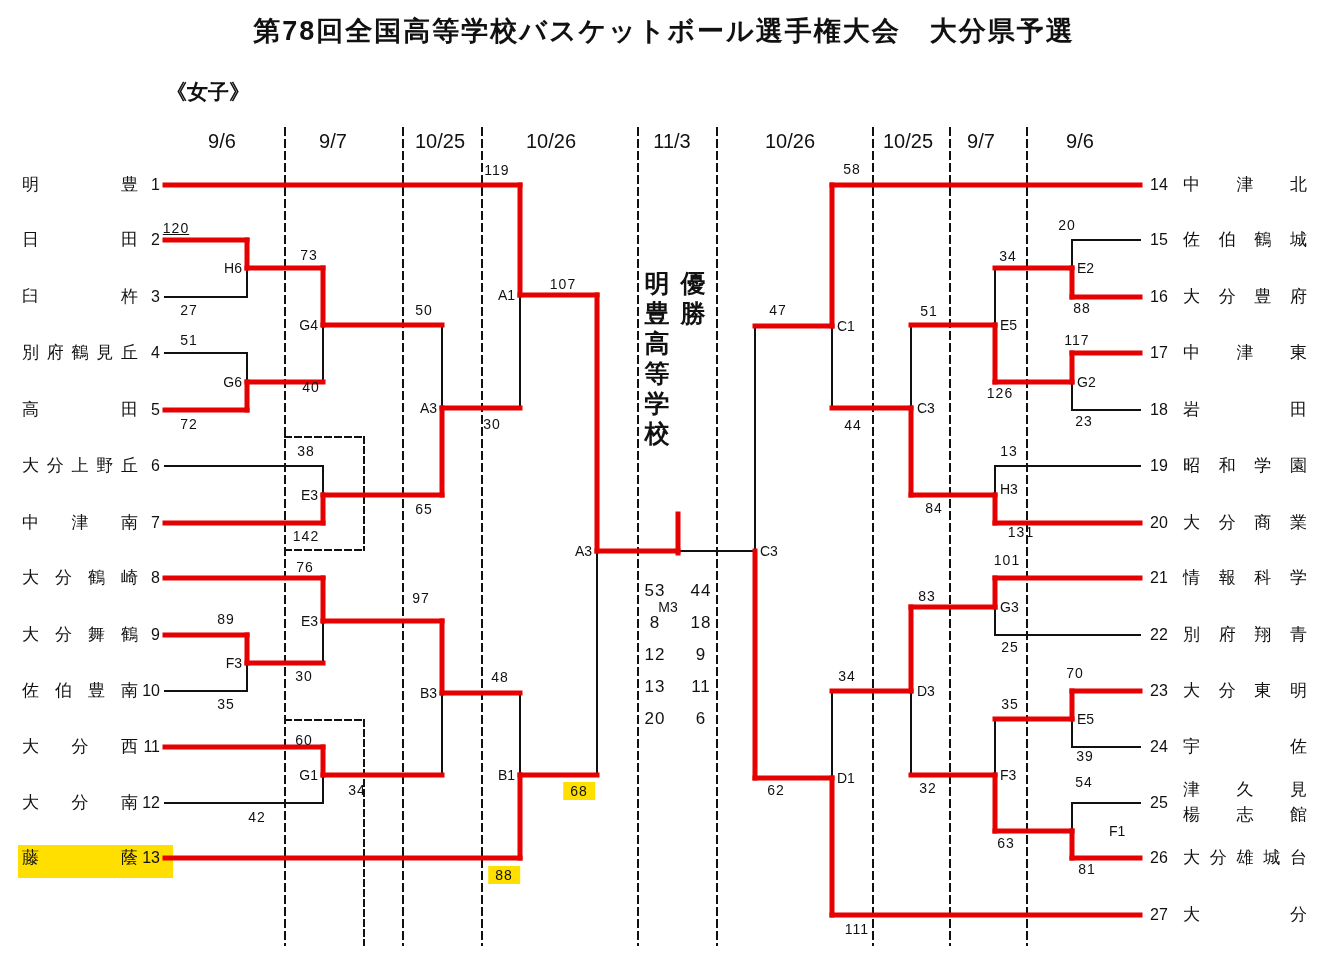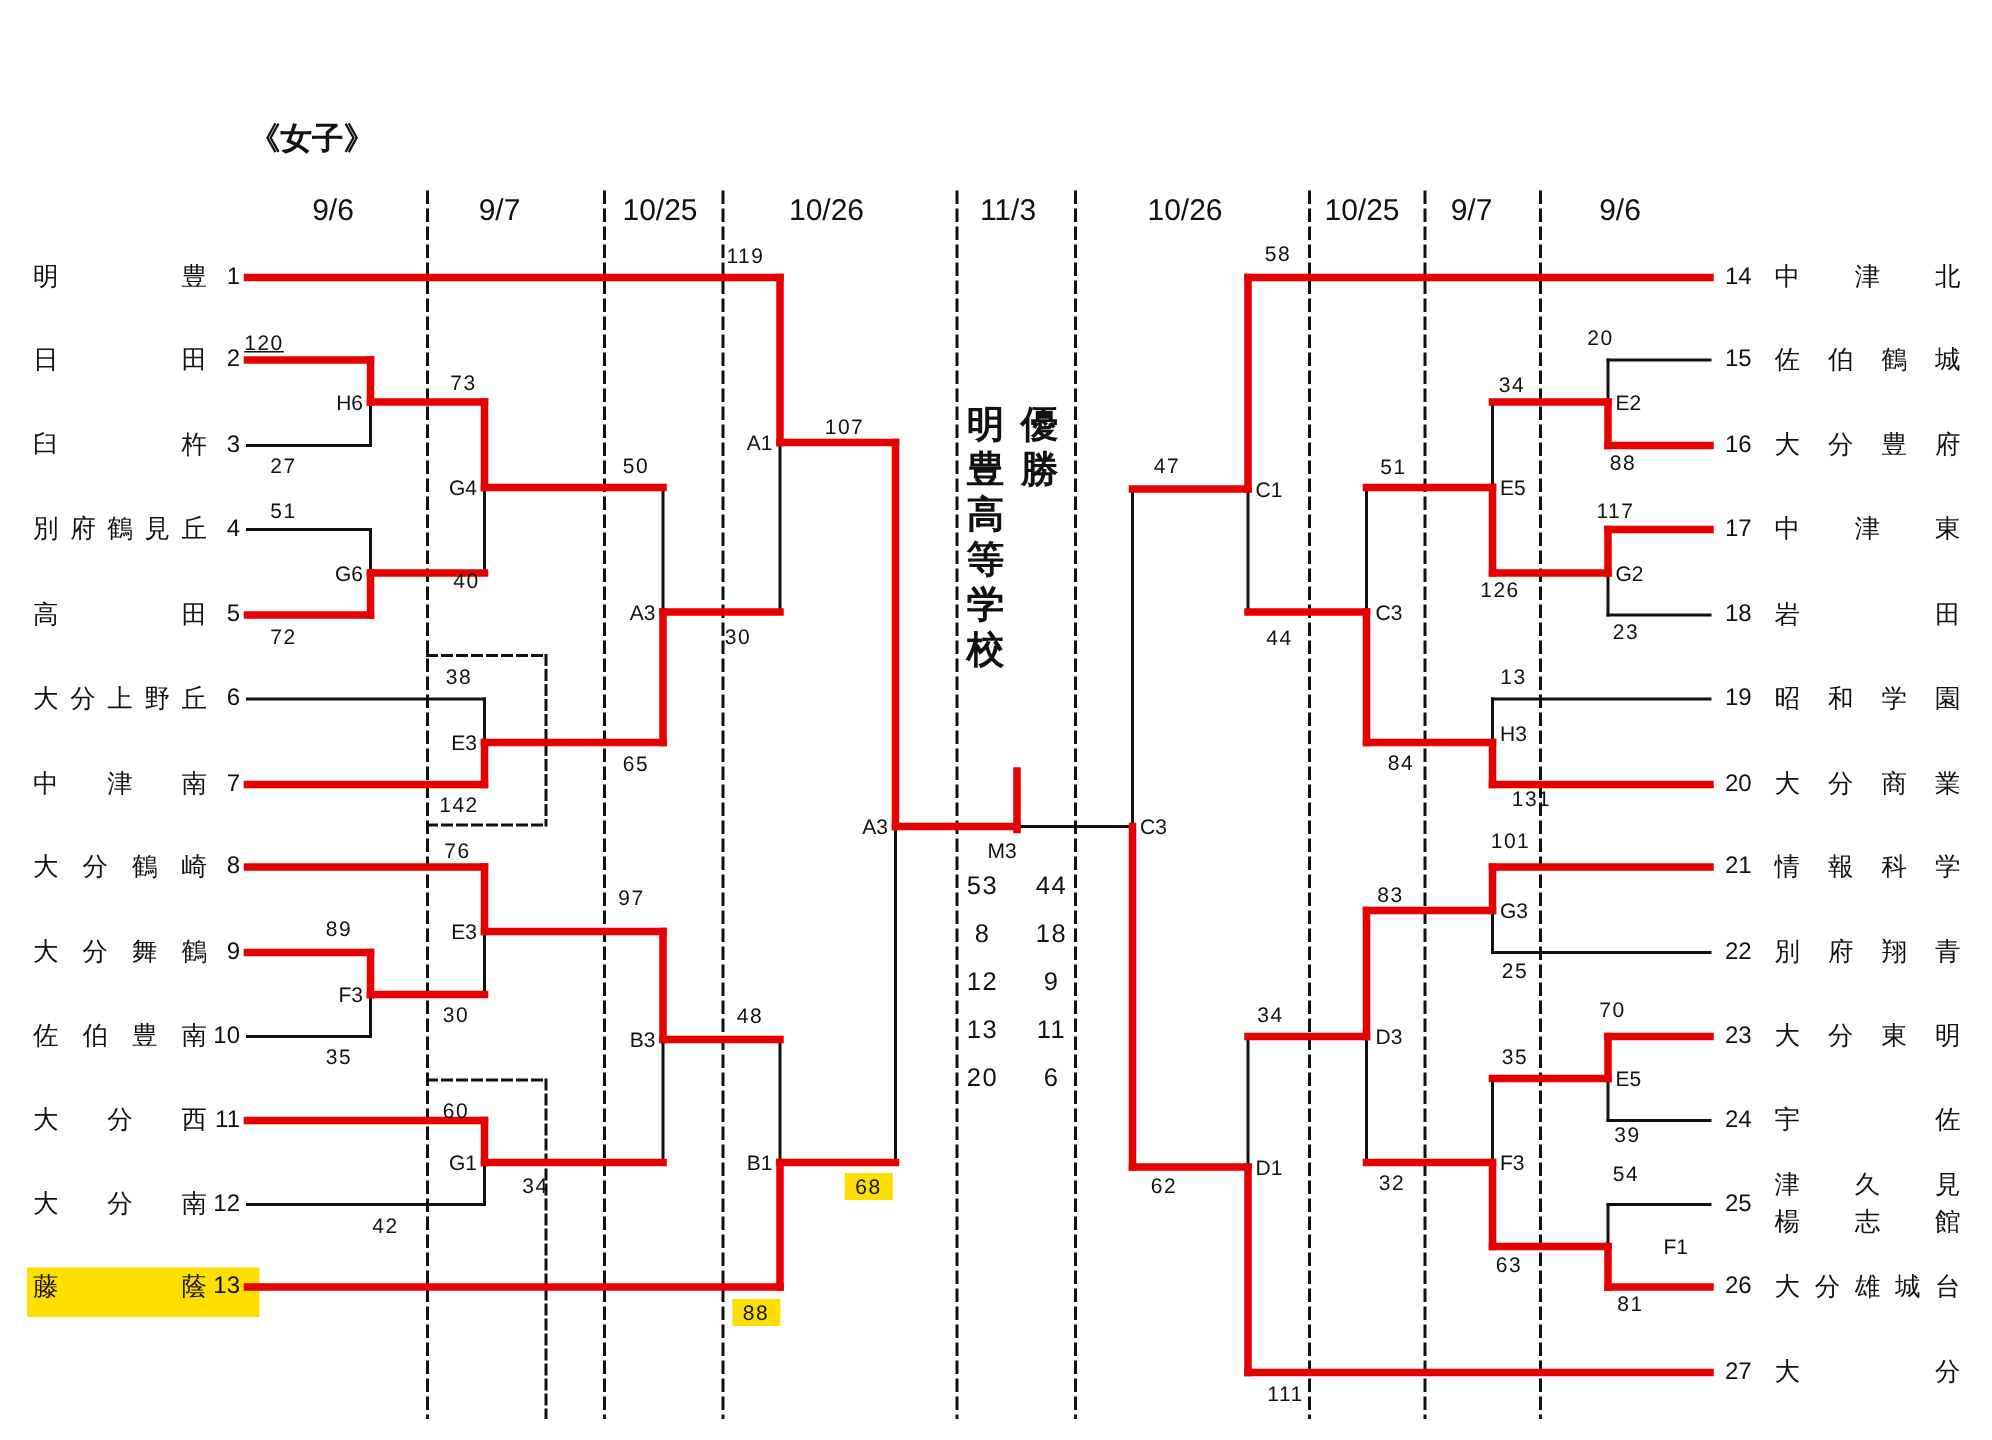--- a/index.html
+++ b/index.html
@@ -12,31 +12,32 @@
   #overlay{position:absolute;left:0;top:0;width:100%;height:100%;z-index:2;}
   .date{position:absolute;font-size:20px;font-weight:500;transform:translate(-50%,-50%);white-space:nowrap;}
   .tname{position:absolute;font-size:17px;height:22px;line-height:22px;font-weight:500;}
   .jname{display:flex;justify-content:space-between;}
   .seed{position:absolute;font-size:16px;height:22px;line-height:22px;font-weight:500;}
   .seed.r{text-align:right;}
   .score{position:absolute;font-size:14px;letter-spacing:1px;transform:translate(-50%,-50%);white-space:nowrap;z-index:2;}
   .score.hl{background:#ffdf00;padding:1px 7px;}
   .code{position:absolute;font-size:14px;font-weight:500;white-space:nowrap;transform:translateY(-50%);}
   .code.r{transform:translate(-100%,-50%);}
-  .code.c{transform:translate(-50%,-50%);}
+  .code.c{transform:translate(-50%,-50%);margin-top:40px;}
   .vcol{position:absolute;display:flex;flex-direction:column;align-items:center;
         font-size:25px;font-weight:600;line-height:30px;width:28px;}
   .m3box{position:absolute;left:632px;top:575px;width:92px;}
   .m3row{display:flex;height:32px;align-items:center;}
   .m3cell{width:46px;text-align:center;font-size:17px;letter-spacing:1px;}
 </style>
 </head>
 <body>
 
 <div id="root">
+  <div class="abs title">第78回全国高等学校バスケットボール選手権大会　大分県予選</div>
   <div class="abs subtitle">《女子》</div>
   <svg class="lines" id="svglines" width="1328" height="960">
       <rect x="18" y="845" width="155" height="33" fill="#ffdf00"></rect>
       <line x1="285" y1="128" x2="285" y2="945" stroke="#111111" stroke-width="2" stroke-linecap="square" stroke-dasharray="7 5"></line>
       <line x1="403" y1="128" x2="403" y2="945" stroke="#111111" stroke-width="2" stroke-linecap="square" stroke-dasharray="7 5"></line>
       <line x1="482" y1="128" x2="482" y2="945" stroke="#111111" stroke-width="2" stroke-linecap="square" stroke-dasharray="7 5"></line>
       <line x1="638" y1="128" x2="638" y2="945" stroke="#111111" stroke-width="2" stroke-linecap="square" stroke-dasharray="7 5"></line>
       <line x1="717" y1="128" x2="717" y2="945" stroke="#111111" stroke-width="2" stroke-linecap="square" stroke-dasharray="7 5"></line>
       <line x1="873" y1="128" x2="873" y2="945" stroke="#111111" stroke-width="2" stroke-linecap="square" stroke-dasharray="7 5"></line>
       <line x1="950" y1="128" x2="950" y2="945" stroke="#111111" stroke-width="2" stroke-linecap="square" stroke-dasharray="7 5"></line>

